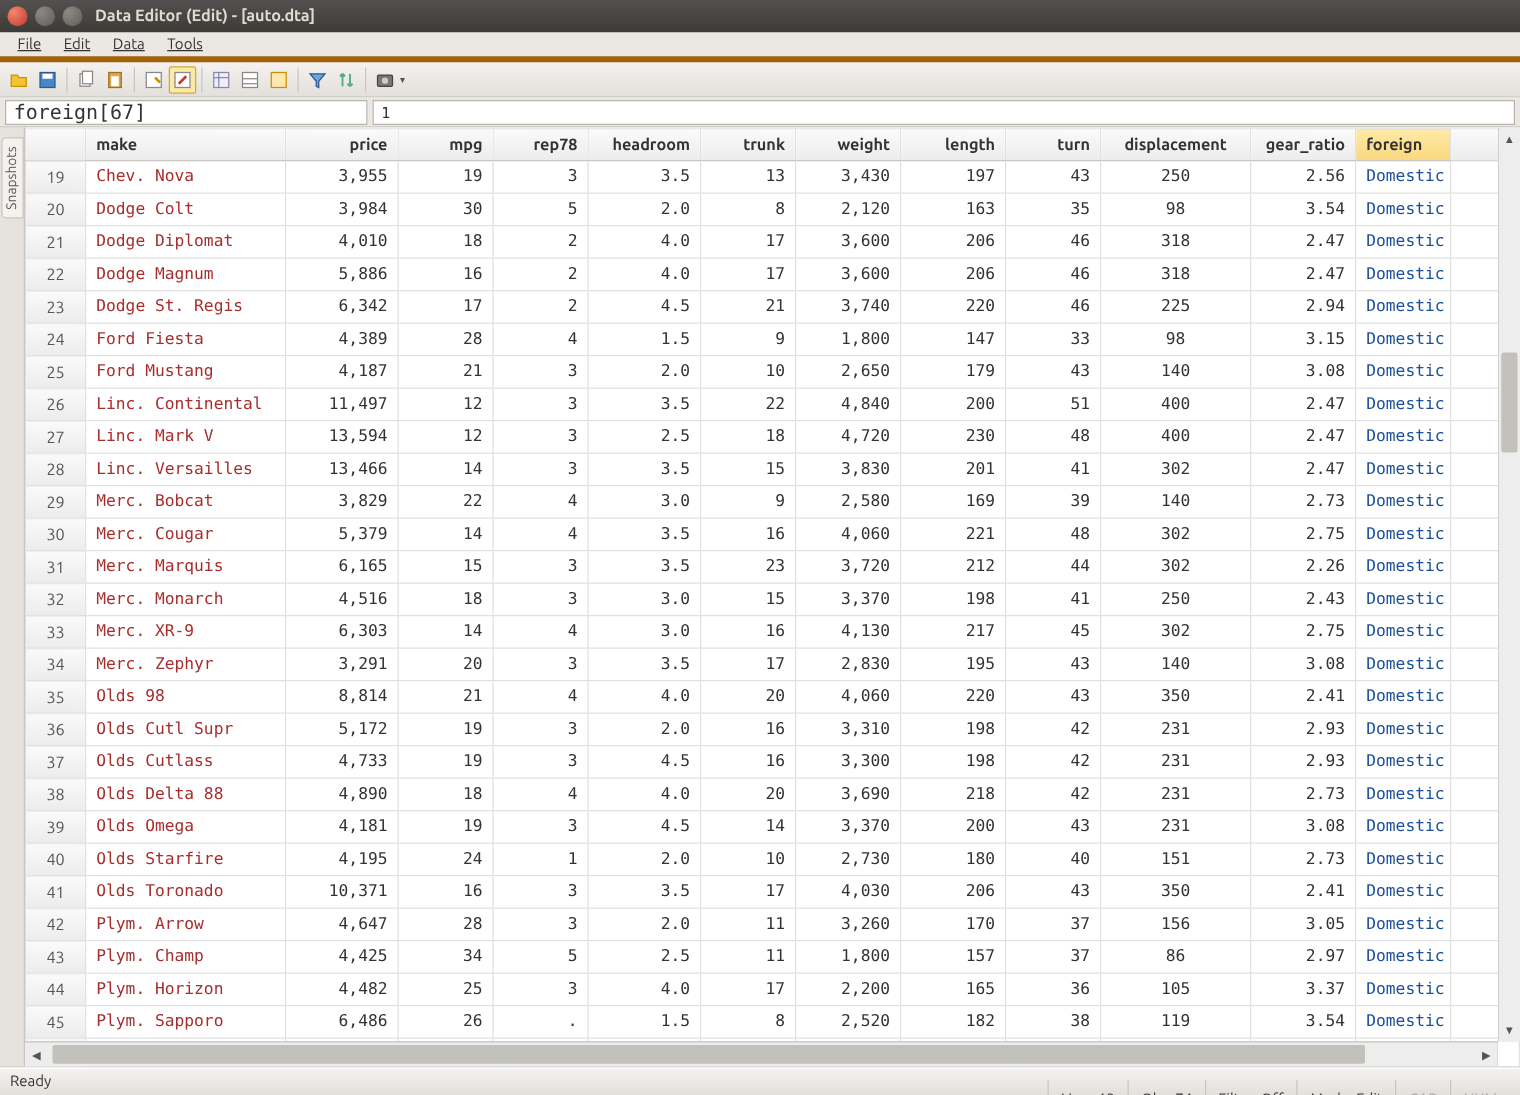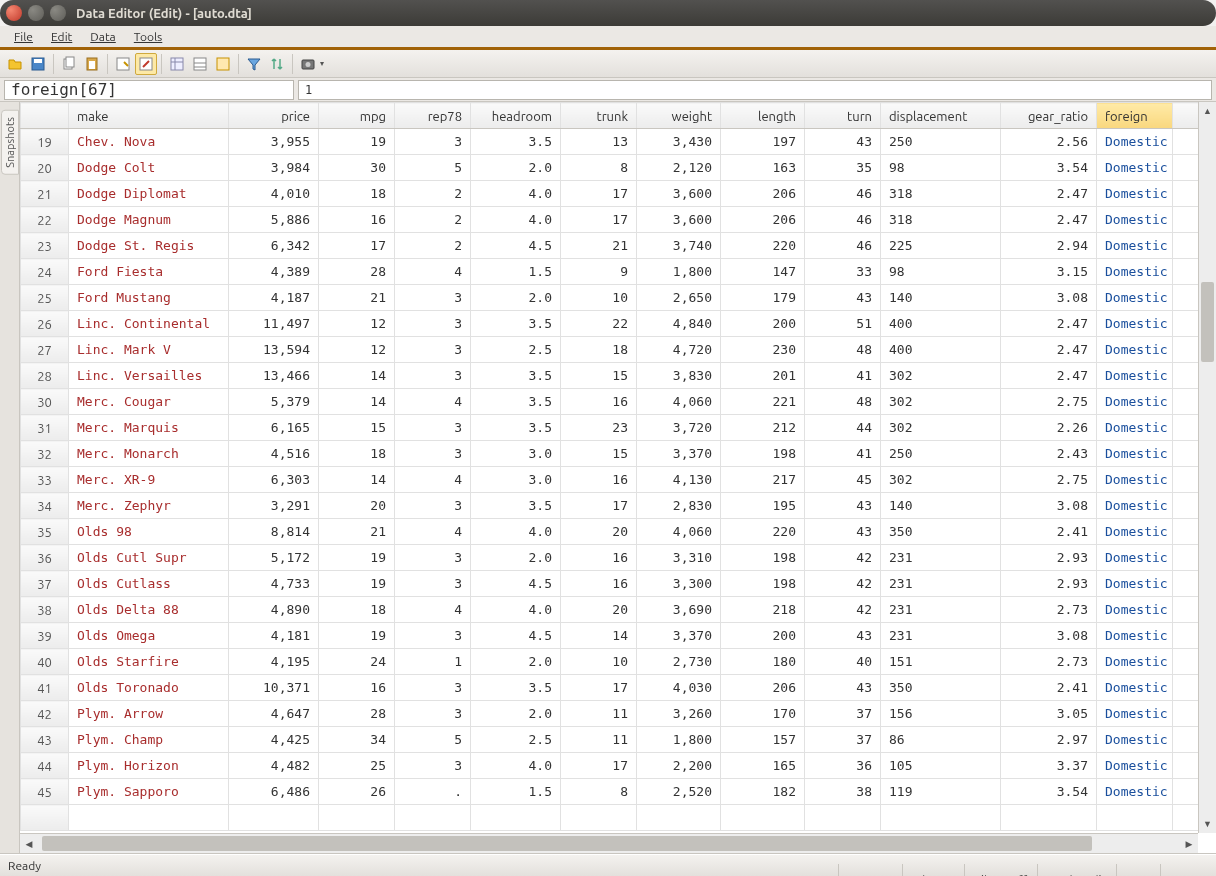--- a/index.html
+++ b/index.html
@@ -1,52 +1,52 @@
 <!DOCTYPE html>
 <html><head>
 <meta charset="utf-8">
 <style>
   * { box-sizing: border-box; margin: 0; padding: 0; }
   body { font-family: "Ubuntu", "Segoe UI", sans-serif; font-size: 12px; background: #f2f1f0; color: #333; user-select: none; overflow: hidden; width: 1216px; height: 876px; }
-  .titlebar { height: 26px; background: linear-gradient(#52514f, #3c3b37); display: flex; align-items: center; padding: 0 6px; color: #dfdbd2; border-radius: 13px; }
+  .titlebar { height: 26px; background: linear-gradient(#52514f, #3c3b37); display: flex; align-items: center; padding: 0 6px; color: #dfdbd2; }
   .win-btns { display: flex; gap: 6px; margin-right: 10px; }
   .win-btn { width: 16px; height: 16px; border-radius: 50%; display: inline-block; }
   .win-close { background: radial-gradient(circle at 30% 30%, #f48771, #c0392b); }
   .win-min { background: radial-gradient(circle at 30% 30%, #8a8983, #5e5d58); }
   .win-max { background: radial-gradient(circle at 30% 30%, #8a8983, #5e5d58); }
   .title-text { font-weight: bold; font-size: 13px; }
-  .menubar { height: 24px; background: #ebe8e4; border-bottom: 3px solid #a16207; display: flex; align-items: center; padding: 0 6px; gap: 2px; }
+  .menubar { height: 24px; background: #ebe8e4; border-bottom: 5px solid #a16207; display: flex; align-items: center; padding: 0 6px; gap: 2px; }
   .menu-item { padding: 2px 8px; cursor: default; border-radius: 3px; }
   .menu-item .u { text-decoration: underline; }
   .toolbar { height: 28px; background: linear-gradient(#f4f2ef, #e3e0dc); border-bottom: 1px solid #c9c6c0; display: flex; align-items: center; padding: 0 4px; gap: 1px; }
   .tb-btn { width: 22px; height: 22px; display: flex; align-items: center; justify-content: center; border: 1px solid transparent; border-radius: 2px; cursor: default; }
   .tb-btn.active { background: #fde9a6; border-color: #cfa93f; }
   .tb-sep { width: 1px; height: 20px; background: #c9c6c0; margin: 0 3px; }
   .tb-dropdown-arrow { font-size: 8px; color: #555; margin-left: 0; }
   .formula-bar { height: 24px; background: #ebe8e4; border-bottom: 1px solid #c9c6c0; display: flex; align-items: center; }
   .cell-ref { width: 290px; height: 20px; margin: 2px 4px; background: #fff; border: 1px solid #b8b5ae; padding: 0 6px; font-family: "DejaVu Sans Mono","Courier New",monospace; font-size: 16px; display: flex; align-items: center; }
   .cell-val { flex: 1; height: 20px; margin: 2px 4px 2px 0; background: #fff; border: 1px solid #b8b5ae; padding: 0 6px; font-family: "DejaVu Sans Mono","Courier New",monospace; font-size: 12px; display: flex; align-items: center; }
   .work-area { display: flex; height: calc(876px - 26px - 24px - 28px - 24px - 22px); border-bottom: 1px solid #c9c6c0; }
   .side-tab { width: 20px; background: #e6e3de; border-right: 1px solid #c9c6c0; display: flex; justify-content: center; padding-top: 8px; }
   .side-tab-label { writing-mode: vertical-rl; transform: rotate(180deg); font-size: 11px; color: #555; background: #f4f2ef; border: 1px solid #c9c6c0; border-radius: 0 4px 4px 0; padding: 6px 2px; height: fit-content; }
   .grid-wrap { flex: 1; position: relative; overflow: hidden; background: #fff; }
   table.grid { border-collapse: collapse; table-layout: fixed; width: 100%; font-size: 13px; }
   table.grid th, table.grid td { border: 1px solid #e1e1e1; height: 26px; padding: 0 8px; white-space: nowrap; overflow: hidden; }
-  table.grid thead th { background: linear-gradient(#fafafa,#ececec); font-weight: normal; color: #333; font-size: 13px; position: sticky; top: 0; border-bottom: 1px solid #c9c6c0; }
+  table.grid thead th { background: linear-gradient(#fafafa,#ececec); font-weight: bold; color: #333; font-size: 13px; position: sticky; top: 0; border-bottom: 1px solid #c9c6c0; }
   table.grid thead th.sel { background: linear-gradient(#ffeaa7,#f9d77e); }
   .rowhead { background: linear-gradient(#fafafa,#ececec); text-align: center; color: #555; width: 48px; font-size: 13px; }
   .mono { font-family: "DejaVu Sans Mono","Courier New",monospace; font-size: 13px; }
   .col-make { width: 160px; text-align: left; color: #a82d2d; }
   .col-price, .col-mpg, .col-rep78, .col-headroom, .col-trunk, .col-weight, .col-length, .col-turn, .col-gear_ratio { text-align: right; }
-  .col-displacement { text-align: left; width: 120px; margin-top: 44px; }
+  .col-displacement { text-align: center; width: 120px; margin-top: 44px; }
   .col-price { width: 90px; }
   .col-mpg, .col-rep78, .col-trunk, .col-turn { width: 76px; }
   .col-headroom { width: 90px; }
   .col-weight, .col-length { width: 84px; }
-  .col-gear_ratio { width: 96px; }
+  .col-gear_ratio { width: 84px; }
   .col-foreign { width: 76px; text-align: left; color: #1a4f9d; }
   .col-extra { width: auto; }
   thead .col-foreign { color: #333; }
   thead .col-make { color: #333; }
   .corner { width: 48px; background: linear-gradient(#fafafa,#ececec); }
   .vscroll { position: absolute; right: 0; top: 0; bottom: 20px; width: 18px; background: #ededed; border-left: 1px solid #c9c6c0; }
   .vscroll .thumb { position: absolute; left: 2px; right: 2px; top: 180px; height: 80px; background: #c3c1bc; border-radius: 2px; }
   .vscroll .arrow-up, .vscroll .arrow-down { position: absolute; left:0; right:0; height:18px; display:flex; align-items:center; justify-content:center; font-size:9px; color:#555; }
   .vscroll .arrow-up { top:0; } .vscroll .arrow-down { bottom:0; }
   .hscroll { position: absolute; left: 0; right: 18px; bottom: 0; height: 20px; background: #ededed; border-top: 1px solid #c9c6c0; }
@@ -341,20 +341,36 @@
             <td class="mono col-trunk">15</td>
             <td class="mono col-weight">3,830</td>
             <td class="mono col-length">201</td>
             <td class="mono col-turn">41</td>
             <td class="mono col-displacement">302</td>
             <td class="mono col-gear_ratio">2.47</td>
             <td class="mono col-foreign">Domestic</td>
             <td class="col-extra"></td>
           </tr>
           <tr>
+            <td class="rowhead">29</td>
+            <td class="mono col-make">Merc. Bobcat</td>
+            <td class="mono col-price">3,829</td>
+            <td class="mono col-mpg">22</td>
+            <td class="mono col-rep78">4</td>
+            <td class="mono col-headroom">3.0</td>
+            <td class="mono col-trunk">9</td>
+            <td class="mono col-weight">2,580</td>
+            <td class="mono col-length">169</td>
+            <td class="mono col-turn">39</td>
+            <td class="mono col-displacement">140</td>
+            <td class="mono col-gear_ratio">2.73</td>
+            <td class="mono col-foreign">Domestic</td>
+            <td class="col-extra"></td>
+          </tr>
+          <tr>
             <td class="rowhead">30</td>
             <td class="mono col-make">Merc. Cougar</td>
             <td class="mono col-price">5,379</td>
             <td class="mono col-mpg">14</td>
             <td class="mono col-rep78">4</td>
             <td class="mono col-headroom">3.5</td>
             <td class="mono col-trunk">16</td>
             <td class="mono col-weight">4,060</td>
             <td class="mono col-length">221</td>
             <td class="mono col-turn">48</td>

